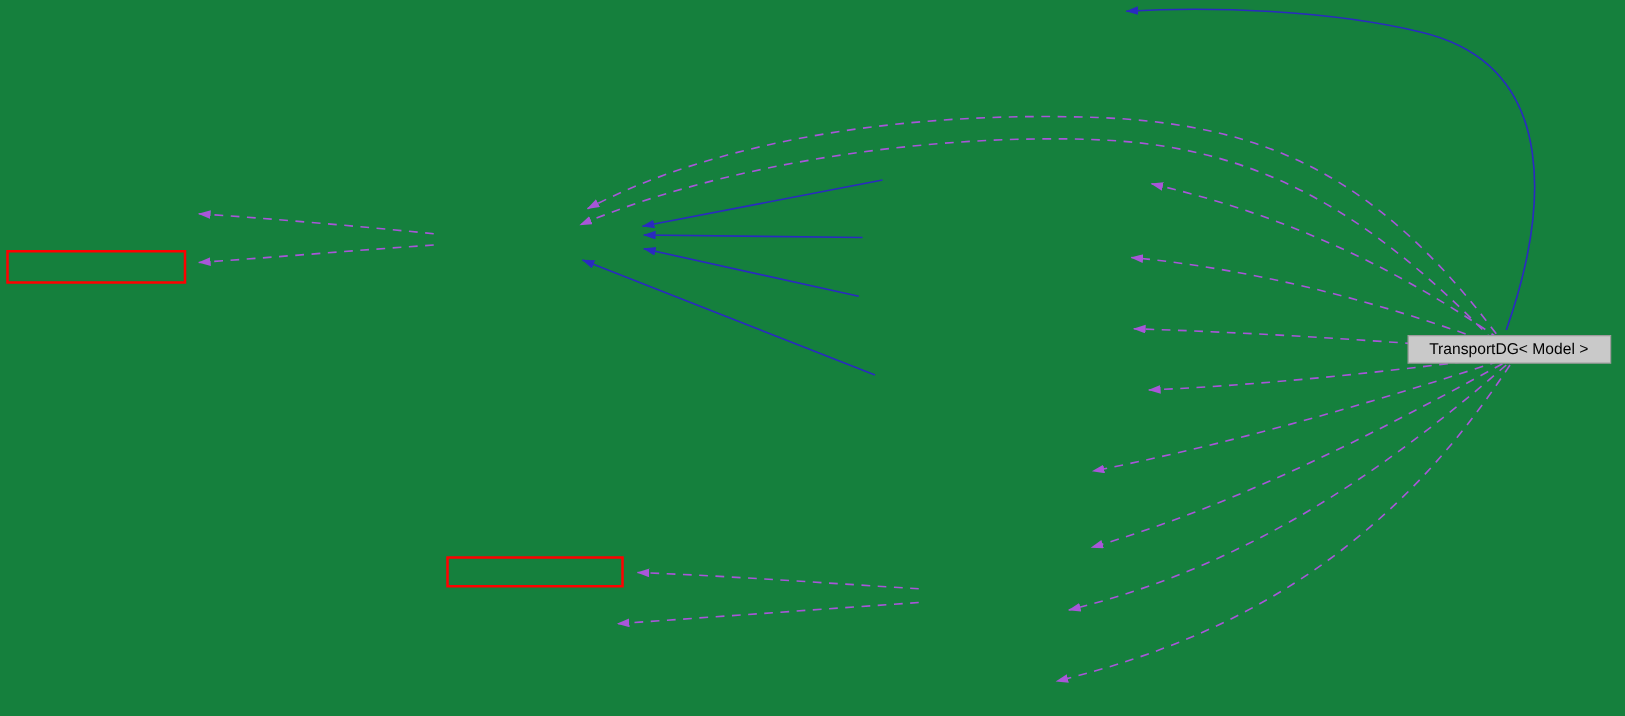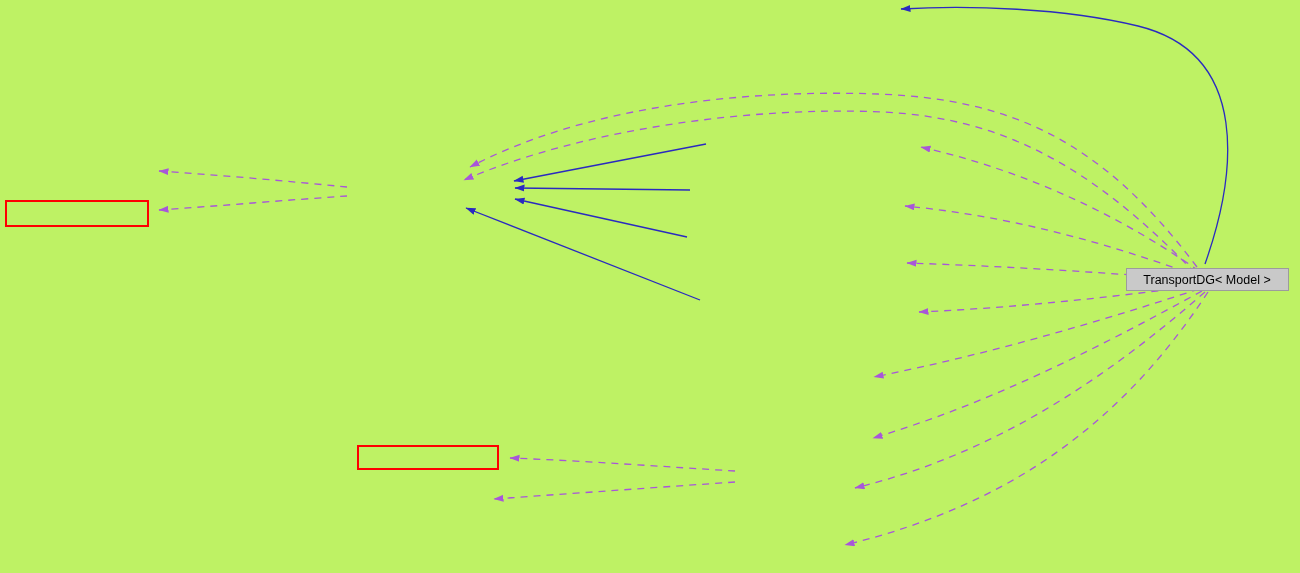--- a/index.html
+++ b/index.html
@@ -4,21 +4,21 @@
 <style>
   html, body {
     margin: 0;
     padding: 0;
     background: #000000;
   }
   .canvas {
     position: relative;
     width: 1300px;
     height: 573px;
-    background: #bef264;
+    background: #15803d;
     overflow: hidden;
     font-family: "Liberation Sans", sans-serif;
   }
   svg.graph {
     position: absolute;
     left: 0;
     top: 0;
   }
   .edge {
     fill: none;

